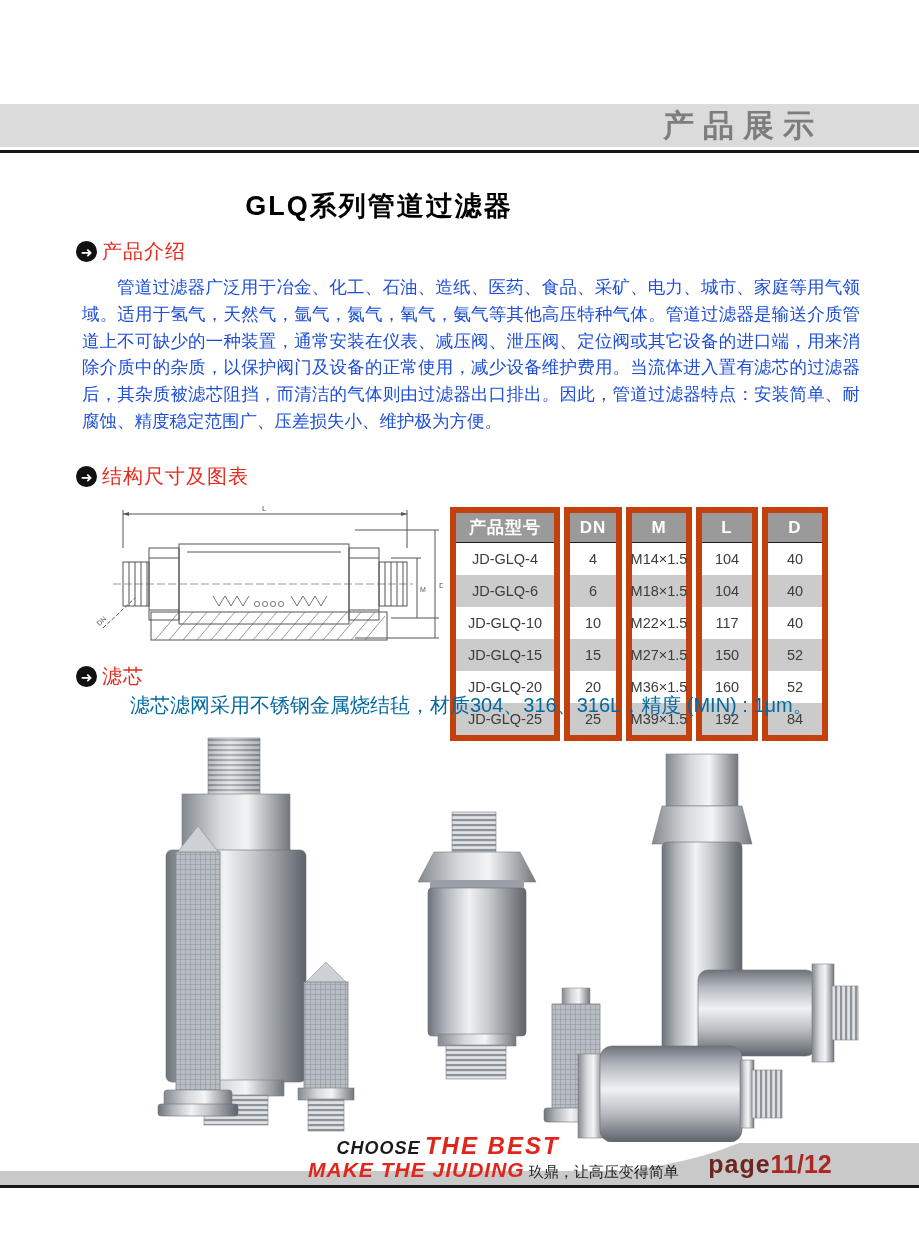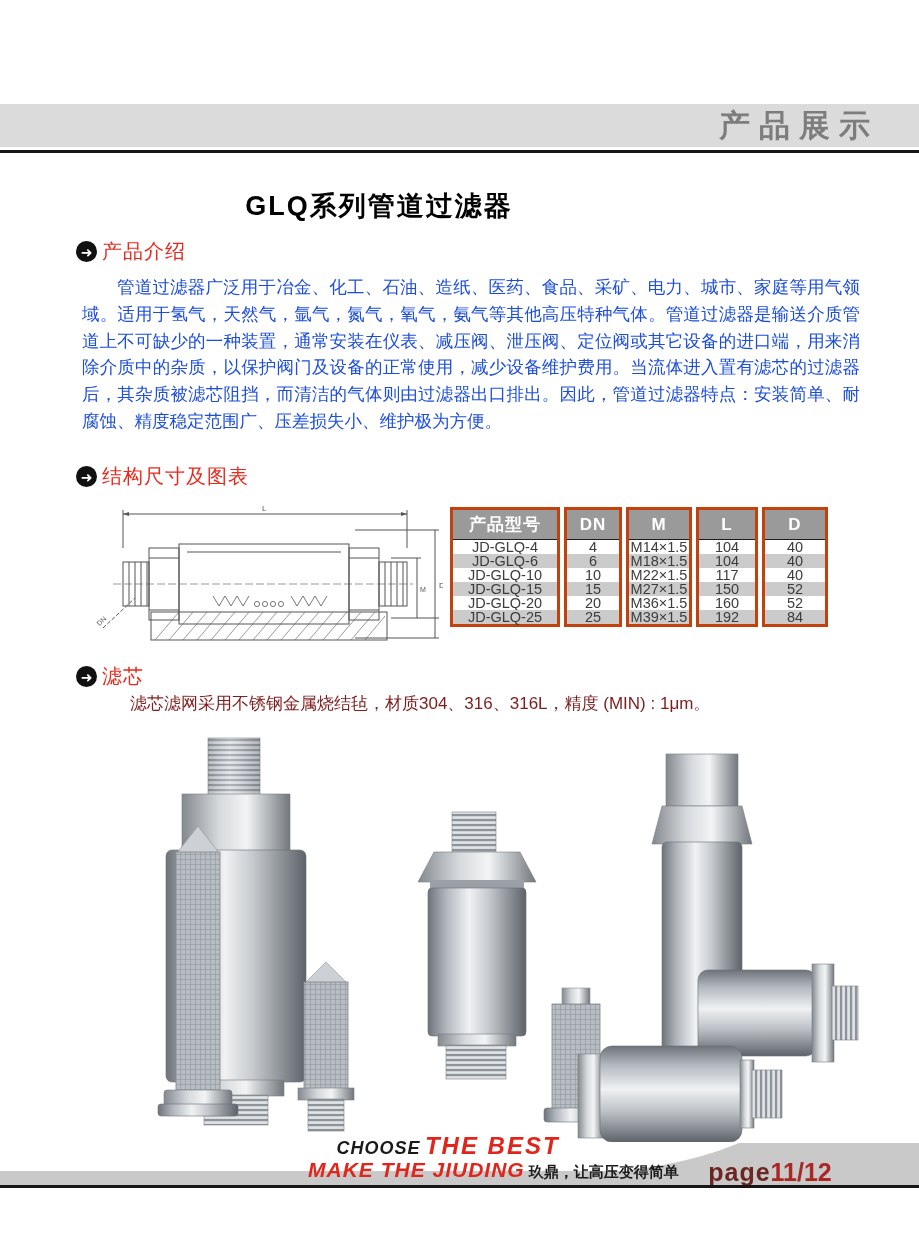--- a/index.html
+++ b/index.html
@@ -1,21 +1,21 @@
 <!DOCTYPE html>
 <html><head>
 <meta charset="utf-8">
 <style>
   html,body{margin:0;padding:0;background:#ffffff;}
   body{font-family:"Liberation Sans","DejaVu Sans",sans-serif;}
   #page{position:relative;width:919px;height:1256px;background:#ffffff;overflow:hidden;margin:0 auto;}
 
   
   .banner{position:absolute;left:0;top:104px;width:919px;height:43px;background:#dbdbdb;
-          display:flex;align-items:center;justify-content:flex-end;padding-right:40px;box-sizing:border-box;}
+          display:flex;align-items:center;justify-content:flex-end;padding-right:96px;box-sizing:border-box;}
   .banner-text{font-size:31px;font-weight:bold;color:#7d7d7d;letter-spacing:9px;}
   .rule-top{position:absolute;left:0;top:150px;width:919px;height:3px;background:#161616;}
 
   
   .doc-title{position:absolute;left:0;top:188px;width:758px;text-align:center;
              font-size:27px;font-weight:bold;color:#000;letter-spacing:2px;}
 
   
   .sec-head{position:absolute;display:flex;align-items:center;gap:5px;}
   .sec-icon{width:21px;height:21px;border-radius:50%;background:#111;color:#fff;display:flex;
@@ -28,43 +28,43 @@
   
   .intro{position:absolute;left:82px;top:274px;width:778px;font-size:17.5px;line-height:26.8px;
          color:#1d4ed8;text-align:justify;text-indent:2em;}
 
   
   .drawing{position:absolute;left:95px;top:500px;}
 
   
   .spec-table{position:absolute;left:450px;top:507px;display:grid;
               grid-template-columns:110px 58px 66px 62px 66px;column-gap:4px;}
-  .col{border:3px solid #c2410c;display:flex;flex-direction:column;}
+  .col{border:6px solid #c2410c;display:flex;flex-direction:column;}
   .th{height:29px;background:#9a9a9a;border-bottom:1px solid #1c1c1c;color:#fff;font-weight:bold;
       font-size:17px;display:flex;align-items:center;justify-content:center;letter-spacing:1px;}
-  .td{height:14px;font-size:14.5px;color:#3c3c3c;display:flex;align-items:center;justify-content:center;}
+  .td{height:32px;font-size:14.5px;color:#3c3c3c;display:flex;align-items:center;justify-content:center;}
   .td.alt{background:#cbcbcb;text-align:center;}
 
   
-  .note{position:absolute;left:130px;top:692px;font-size:17px;color:#7f1d1d;}
+  .note{position:absolute;left:130px;top:692px;font-size:20px;color:#0369a1;}
 
   
   .photo{position:absolute;left:100px;top:724px;}
 
   
   .foot-strip{position:absolute;left:0;top:1171px;width:919px;height:16px;background:#c9c9c9;}
   .foot-swoosh{position:absolute;left:599px;top:1143px;}
   .rule-bottom{position:absolute;left:0;top:1185px;width:919px;height:3px;background:#161616;}
   .slogan1{position:absolute;left:288px;top:1132px;width:320px;text-align:center;white-space:nowrap;}
   .slogan1 .choose{font-style:italic;font-weight:bold;font-size:18px;color:#1a1a1a;letter-spacing:1px;}
   .slogan1 .best{font-style:italic;font-weight:bold;font-size:24px;color:#e1251b;letter-spacing:2px;}
   .slogan2{position:absolute;left:296px;top:1158px;white-space:nowrap;display:flex;align-items:baseline;margin-left:12px;}
   .slogan2 .make{font-style:italic;font-weight:bold;font-size:21px;color:#e1251b;letter-spacing:1px;}
-  .slogan2 .cn{font-weight:bold;font-size:15px;color:#1a1a1a;margin-left:4px;}
-  .pagebox{position:absolute;left:690px;top:1150px;width:160px;text-align:center;white-space:nowrap;margin-top:8px;}
+  .slogan2 .cn{font-weight:normal;font-size:15px;color:#1a1a1a;margin-left:4px;}
+  .pagebox{position:absolute;left:690px;top:1150px;width:160px;text-align:center;white-space:nowrap;}
   .pagebox .plabel{font-weight:bold;font-size:25px;color:#6d2521;letter-spacing:1px;}
   .pagebox .pnum{font-weight:bold;font-size:25px;color:#ab2723;}
 </style>
 </head>
 <body>
 
 <div id="page">
 
   <div class="banner">
     <span class="banner-text">产品展示</span>

